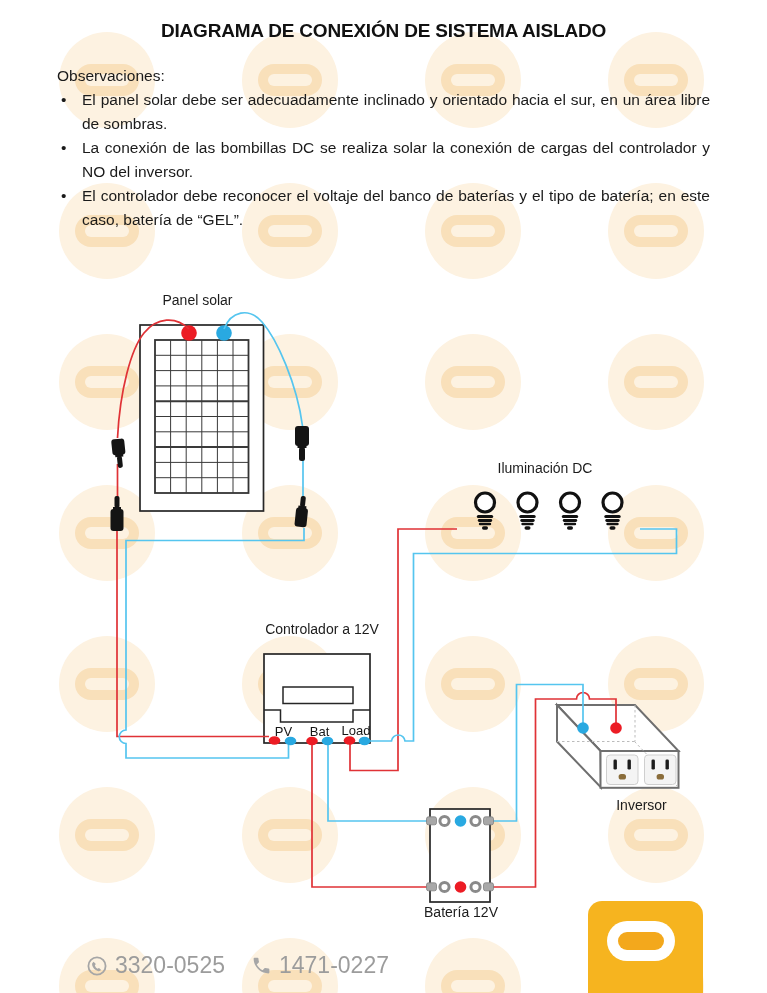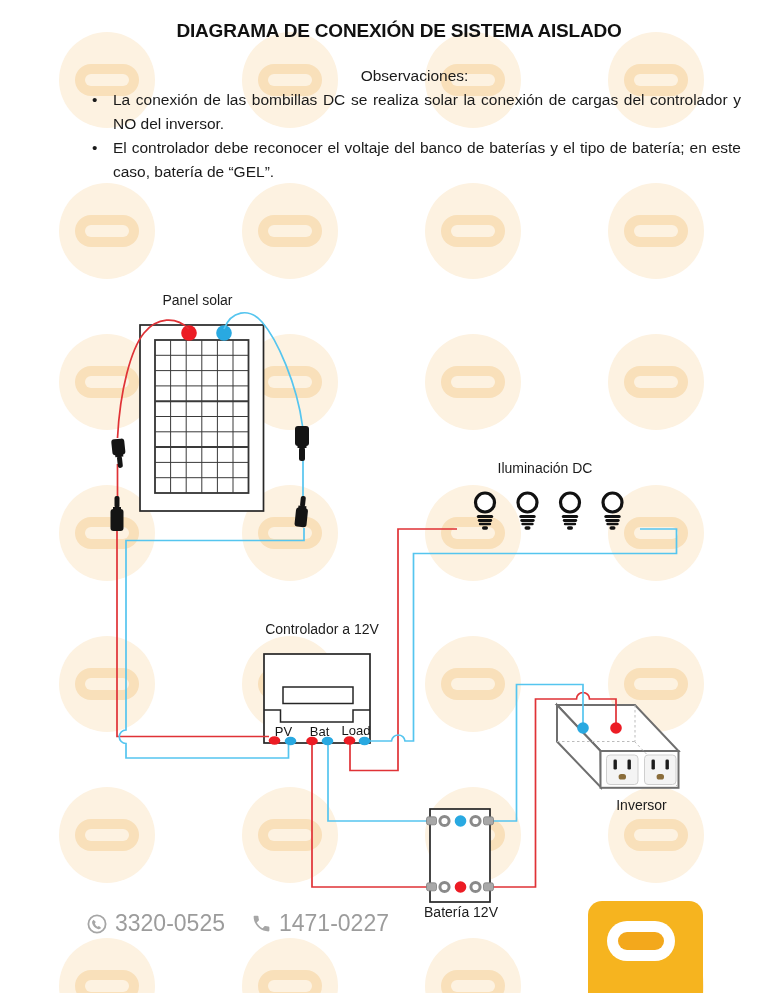--- a/index.html
+++ b/index.html
@@ -4,46 +4,46 @@
 <style>
   html,body{margin:0;padding:0;background:#fff;}
   .page{position:relative;width:767px;height:993px;background:#fff;overflow:hidden;
         font-family:"Liberation Sans",sans-serif;color:#1a1a1a;}
   
   .wm-layer{position:absolute;inset:0;z-index:0;}
   .wm{position:absolute;width:96px;height:96px;border-radius:50%;background:var(--wm1,#fdf2e1);}
   .wm .pill{position:absolute;left:16px;top:32px;width:64px;height:32px;border-radius:16px;background:var(--wm2,#f9e0ba);}
   .wm .pill .hole{position:absolute;inset:10px;border-radius:7px;background:var(--wm1,#fdf2e1);}
   
-  .content{position:relative;z-index:2;padding-left:31px;}
+  .content{position:relative;z-index:2;}
   h1.title{margin:20px 40px 0;font-size:19px;font-weight:bold;text-align:center;
            letter-spacing:-0.2px;color:#111;}
   .obs{margin:22px 57px 0;width:653px;font-size:15.5px;line-height:24px;}
-  .obs-heading{margin:0;text-align:center;}
+  .obs-heading{margin:0;}
   .obs-list{margin:0;padding:0;list-style:none;}
   .obs-item{position:relative;padding-left:25px;text-align:justify;text-align-last:left;}
   .obs-item::before{content:"\2022";position:absolute;left:4px;top:0;}
   
   svg.diagram{position:absolute;left:0;top:0;z-index:1;}
   svg text{font-family:"Liberation Sans",sans-serif;fill:#1c1c1c;}
   .lbl{font-size:14px;}
   .term-lbl{font-size:13px;fill:#161616;}
   .wpos{fill:none;stroke:var(--wire-pos,#e03236);stroke-width:1.7;}
   .wneg{fill:none;stroke:var(--wire-neg,#55c5ef);stroke-width:1.7;}
   .dpos{fill:var(--dot-pos,#ec1c24);}
   .dneg{fill:var(--dot-neg,#29a9e1);}
   .boxline{fill:#fff;stroke:#262626;stroke-width:1.7;}
   .thinline{fill:none;stroke:#262626;stroke-width:1.5;}
   .inv{fill:#fff;stroke:#6f6f6f;stroke-width:2;}
   .invhid{fill:none;stroke:#bbb;stroke-width:1;stroke-dasharray:2.5 2.5;}
   .mc4{fill:#141414;}
   .lug-barrel{fill:#a8a8a8;stroke:#7f7f7f;stroke-width:0.8;}
   .lug-ring{fill:#fff;stroke:#8a8a8a;stroke-width:3;}
   
-  .footer{position:absolute;left:86px;top:910px;z-index:3;display:flex;align-items:center;
+  .footer{position:absolute;left:86px;top:952px;z-index:3;display:flex;align-items:center;
           gap:26px;color:var(--footer,#9c9c9c);font-size:23px;}
   .footer .item{display:flex;align-items:center;gap:7px;}
   .footer svg{display:block;}
   .logo{position:absolute;left:588px;top:901px;width:115px;height:92px;z-index:4;
         background:var(--brand,#f6b41f);border-radius:14px 14px 0 0;}
   .logo .pill{position:absolute;left:19px;top:20px;width:68px;height:40px;border-radius:20px;background:#fff;}
   .logo .pill .hole{position:absolute;inset:11px;border-radius:9px;background:#f3a81c;}
 </style>
 </head>
 <body>
@@ -191,20 +191,21 @@
           <div class="hole"></div>
         </div>
       </div>
     </div>
 
   <div class="content">
     <h1 class="title">DIAGRAMA DE CONEXIÓN DE SISTEMA AISLADO</h1>
     <div class="obs">
       <p class="obs-heading">Observaciones:</p>
       <ul class="obs-list">
+        <li class="obs-item">El panel solar debe ser adecuadamente inclinado y orientado hacia el sur, en un área libre de sombras.</li>
         <li class="obs-item">La conexión de las bombillas DC se realiza solar la conexión de cargas del controlador y NO del inversor.</li>
         <li class="obs-item">El controlador debe reconocer el voltaje del banco de baterías y el tipo de batería; en este caso, batería de “GEL”.</li>
       </ul>
     </div>
   </div>
 
   <svg class="diagram" width="767" height="993" viewBox="0 0 767 993">
 
     <g>
       <rect x="140" y="325" width="123.5" height="186" class="boxline"></rect>

